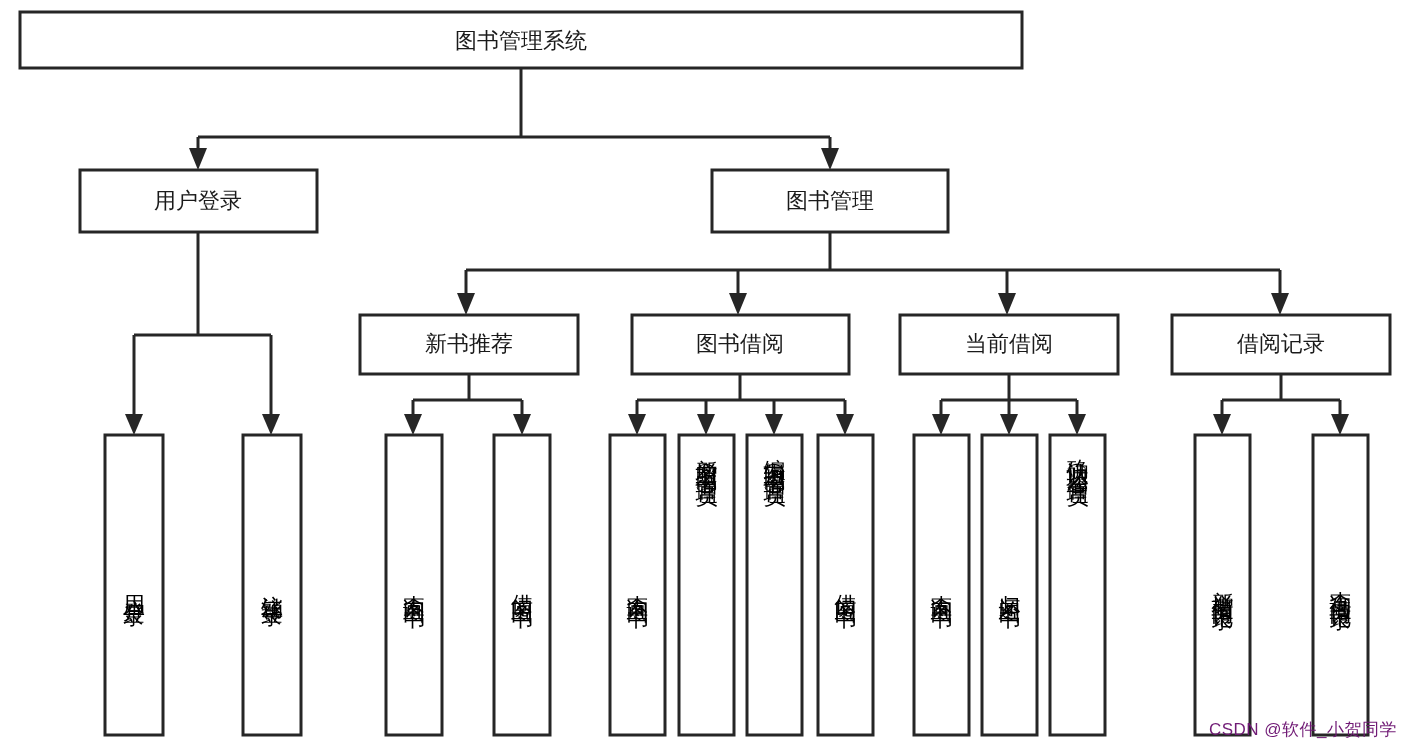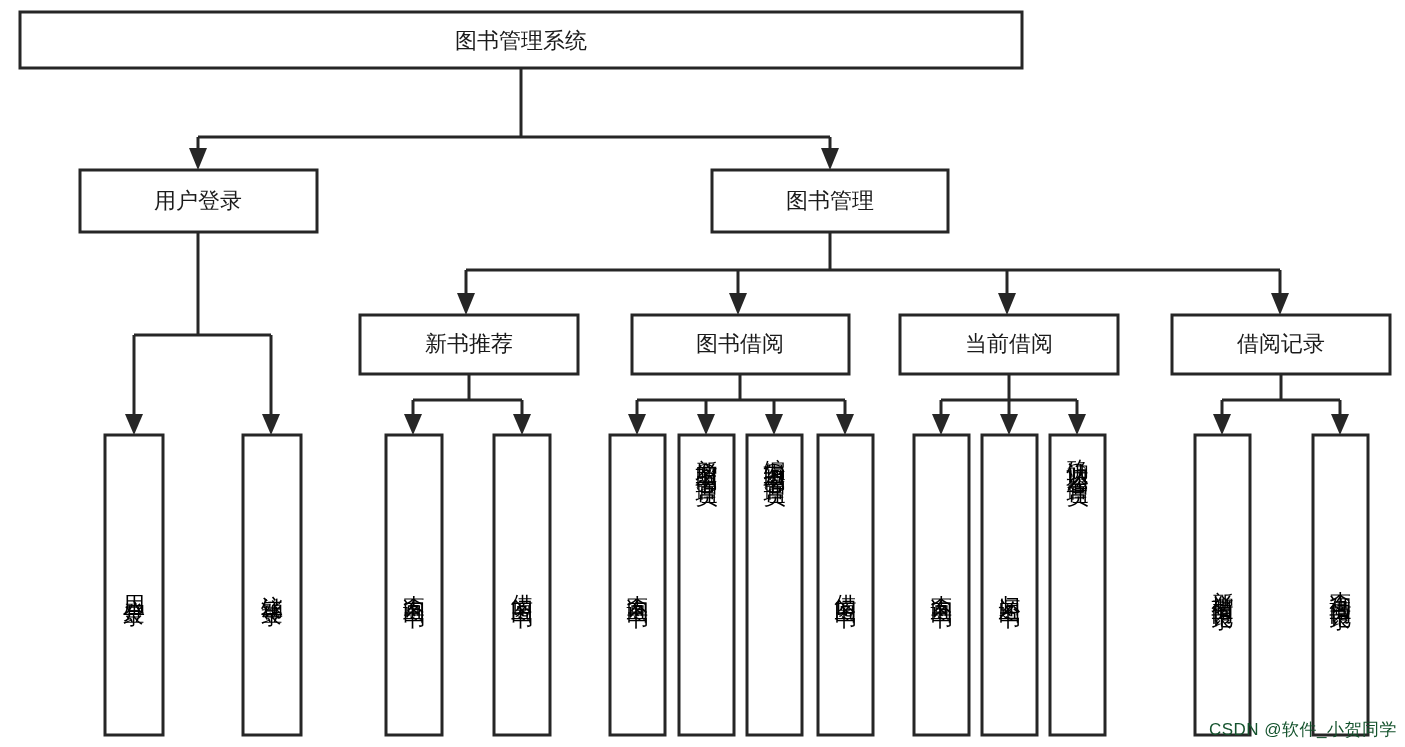--- a/index.html
+++ b/index.html
@@ -54,21 +54,21 @@
     fill: none;
   }
   .arrow-head {
     fill: #262626;
     stroke: none;
   }
   .watermark {
     position: absolute;
     right: 8px;
     bottom: 6px;
-    color: #14532d;
+    color: #701a75;
     font-family: "Liberation Sans", "DejaVu Sans", sans-serif;
     font-size: 17px;
     letter-spacing: 0.5px;
     user-select: none;
     pointer-events: none;
   }
 </style>
 </head>
 <body>
 

